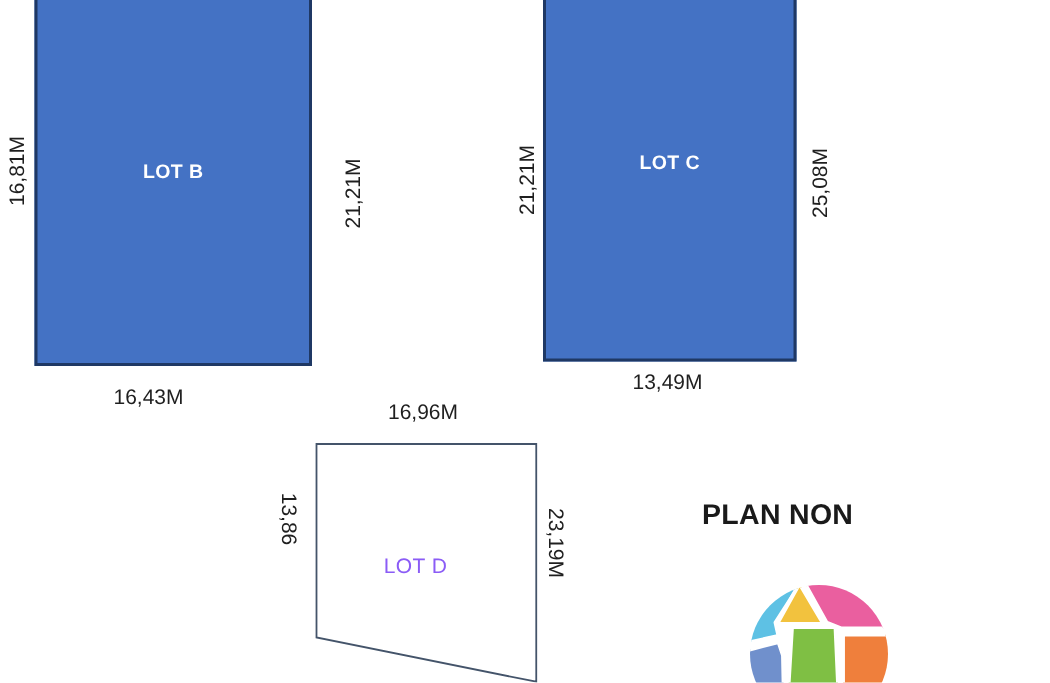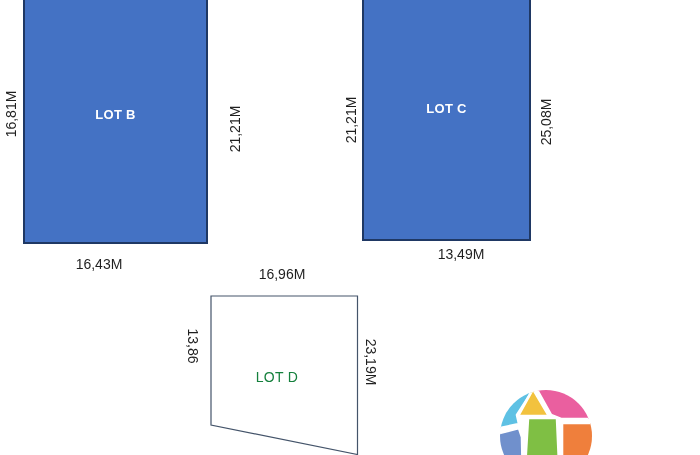--- a/index.html
+++ b/index.html
@@ -43,21 +43,21 @@
     color: #1f1f1f;
     white-space: nowrap;
     transform: translate(-50%, -50%);
   }
   .dim.rot-ccw { transform: translate(-50%, -50%) rotate(-90deg); }
   .dim.rot-cw  { transform: translate(-50%, -50%) rotate(90deg); }
   .lot-d-label {
     position: absolute;
     transform: translate(-50%, -50%);
     font-size: 14px;
-    color: #15803d;
+    color: #8b5cf6;
     letter-spacing: 0.3px;
     white-space: nowrap;
   }
   #lot-d-svg {
     position: absolute;
     left: 205px;
     top: 290px;
     width: 160px;
     height: 170px;
     overflow: visible;
@@ -98,27 +98,28 @@
     <polygon points="211,296 357.5,296 357.5,454.5 211,425" fill="none" stroke="#44546A" stroke-width="1.2"></polygon>
   </svg>
   <span class="lot-d-label" style="left:277px; top:377px;">LOT D</span>
 
   <span class="dim rot-ccw" style="left:11px; top:114px;">16,81M</span>
   <span class="dim rot-ccw" style="left:235px; top:129px;">21,21M</span>
   <span class="dim" style="left:99px; top:264px;">16,43M</span>
 
   <span class="dim rot-ccw" style="left:351px; top:120px;">21,21M</span>
   <span class="dim rot-ccw" style="left:546px; top:122px;">25,08M</span>
-  <span class="dim" style="left:461px; top:254px;">13,49M</span>
+  <span class="dim" style="left:445px; top:254px;">13,49M</span>
 
   <span class="dim" style="left:282px; top:274px;">16,96M</span>
   <span class="dim rot-cw" style="left:193px; top:346px;">13,86</span>
   <span class="dim rot-cw" style="left:371px; top:362px;">23,19M</span>
 
   <div id="disclaimer">
+    <div>PLAN NON</div>
   </div>
 
   <svg id="logo" viewBox="0 0 94 94">
     <defs>
       <clipPath id="ballClip">
           <circle cx="47" cy="47" r="46"></circle>
         </clipPath>
     </defs>
     <g clip-path="url(#ballClip)" stroke="#ffffff" stroke-width="2.6" stroke-linejoin="round">
       <polygon points="36,-2 16,6 4,20 -3,40 20,35 18,26" fill="#5EC1E4"></polygon>

